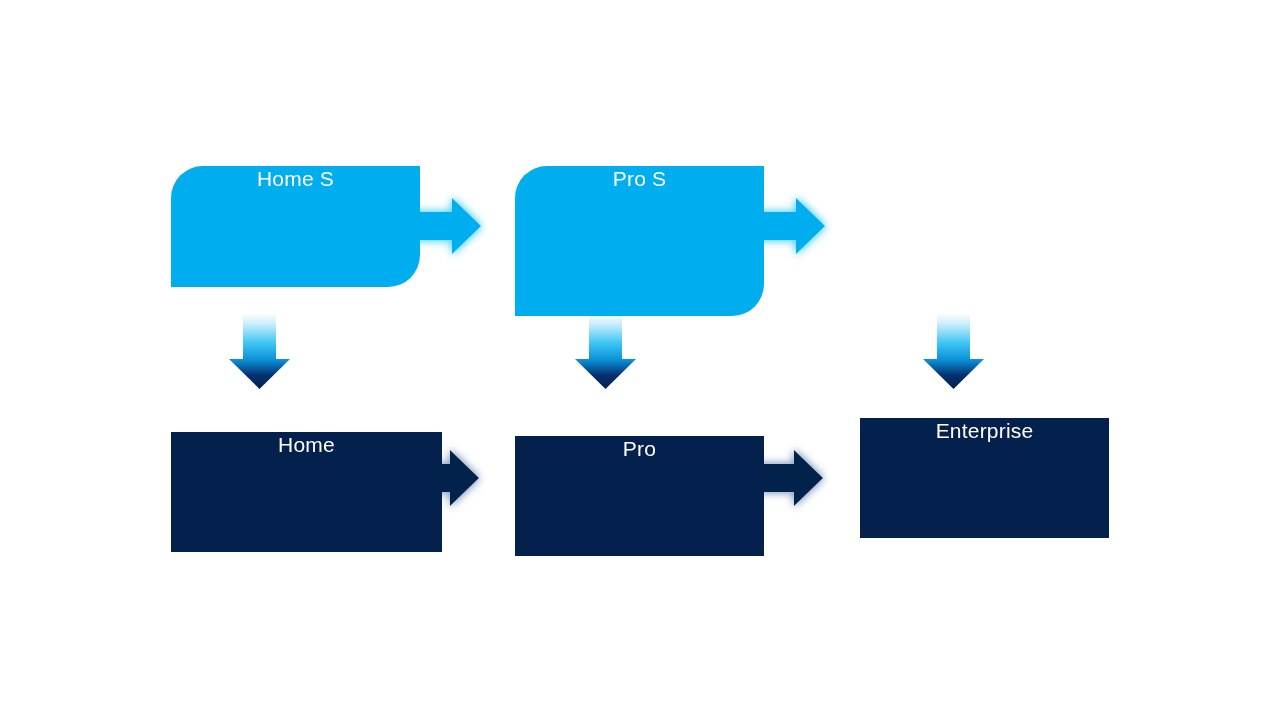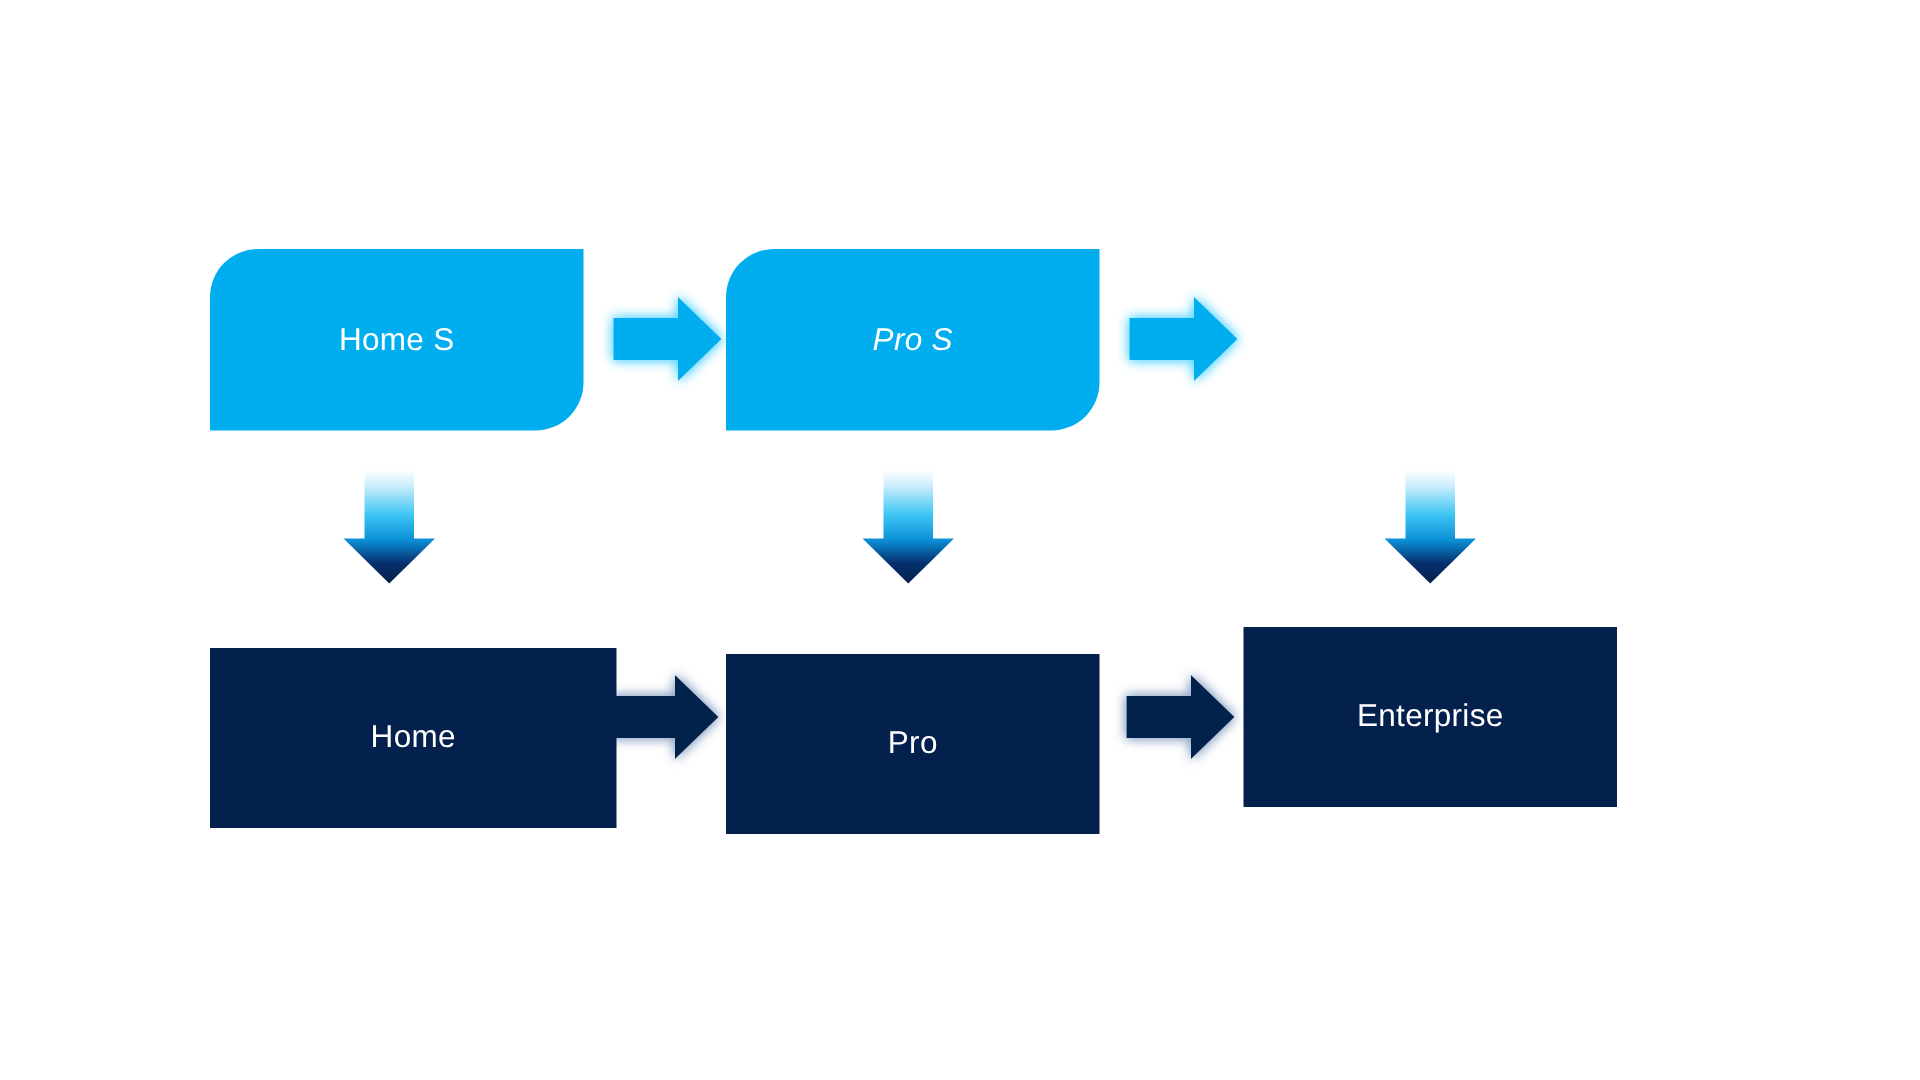--- a/index.html
+++ b/index.html
@@ -18,29 +18,30 @@
     position: relative;
     width: 1280px;
     height: 720px;
     background: #ffffff;
   }
 
   
   .node {
     position: absolute;
     display: flex;
-    align-items: center;
+    align-items: flex-start;
     justify-content: center;
     box-sizing: border-box;
     color: #ffffff;
     font-size: 21px;
     font-weight: 400;
     letter-spacing: 0.2px;
     line-height: 1.2;
     text-align: center;
+    margin-left: 31px;
     -webkit-font-smoothing: antialiased;
   }
   .node-top {
     background: #00aeef;
     
     border-radius: 32px 0 32px 0;
   }
   .node-bottom {
     background: #04204c;
     border-radius: 0;
@@ -123,21 +124,21 @@
     </g>
     <g>
       <path d="M937,313 L970,313 L970,359 L984,359 L953.5,389 L923,359 L937,359 Z" fill="url(#downGrad)"></path>
     </g>
   </svg>
 
   <div class="node node-top" style="left:140px; top:166px; width:249px; height:121px;">
     <span class="node-label">Home S</span>
   </div>
 
-  <div class="node node-top" style="left:484px; top:166px; width:249px; height:121px;font-style:italic;">
+  <div class="node node-top" style="left:484px; top:166px; width:249px; height:150px;">
     <span class="node-label">Pro S</span>
   </div>
 
 
   <div class="node node-bottom" style="left:140px; top:432px; width:271px; height:120px;">
     <span class="node-label">Home</span>
   </div>
 
   <div class="node node-bottom" style="left:484px; top:436px; width:249px; height:120px;">
     <span class="node-label">Pro</span>

